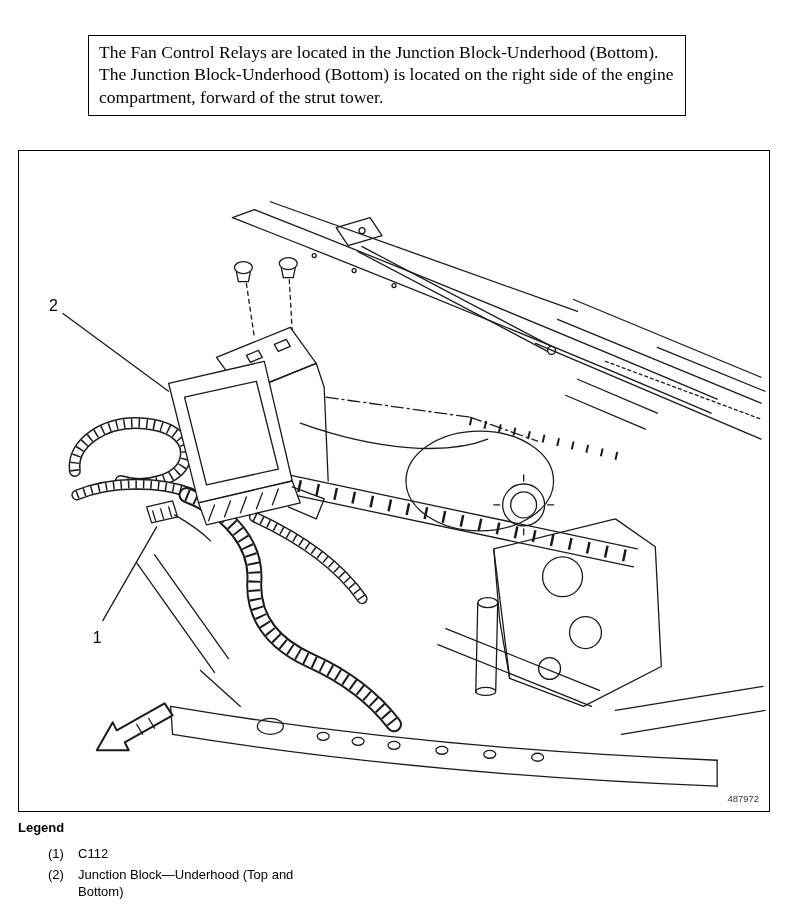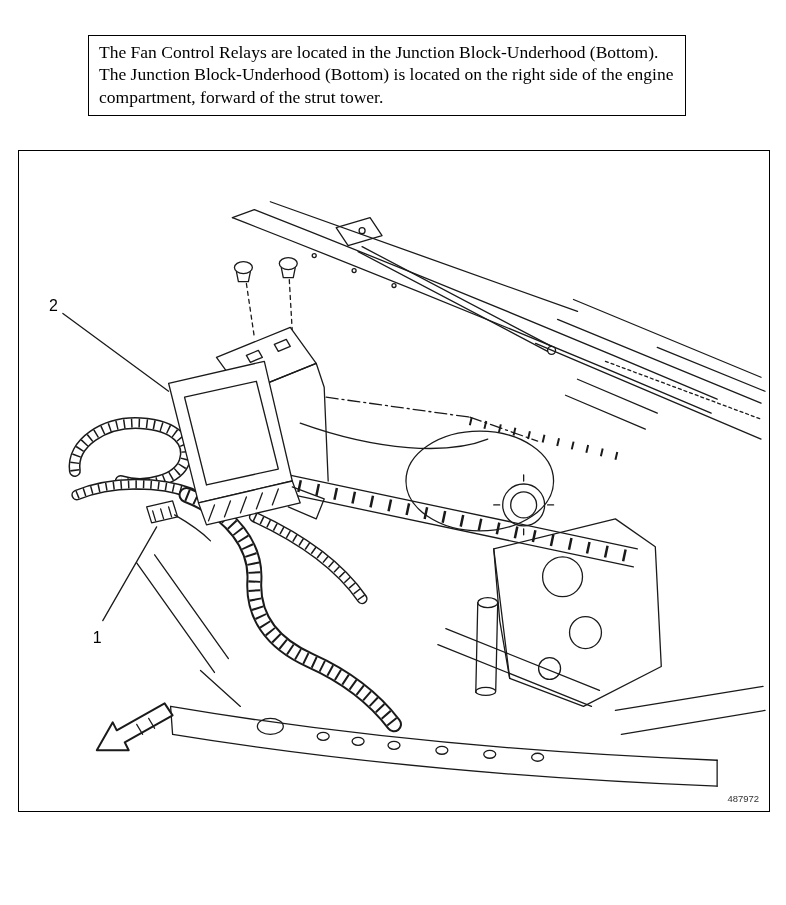--- a/index.html
+++ b/index.html
@@ -183,14 +183,25 @@
           <path d="M84,470 L138,376"></path>
         </g>
       </g>
 
       <text x="30" y="160" font-size="16" fill="#000">2</text>
       <text x="74" y="492" font-size="16" fill="#000">1</text>
       <text x="742" y="652" font-size="9.5" fill="#333" text-anchor="end">487972</text>
     </svg>
   </div>
 
+  <div class="legend">
+    <div class="legend-heading">Legend</div>
+    <div class="legend-row">
+      <span class="legend-key">(1)</span>
+      <span class="legend-label">C112</span>
+    </div>
+    <div class="legend-row">
+      <span class="legend-key">(2)</span>
+      <span class="legend-label">Junction Block—Underhood (Top and Bottom)</span>
+    </div>
+  </div>
 
 </div>
 
 </body></html>

